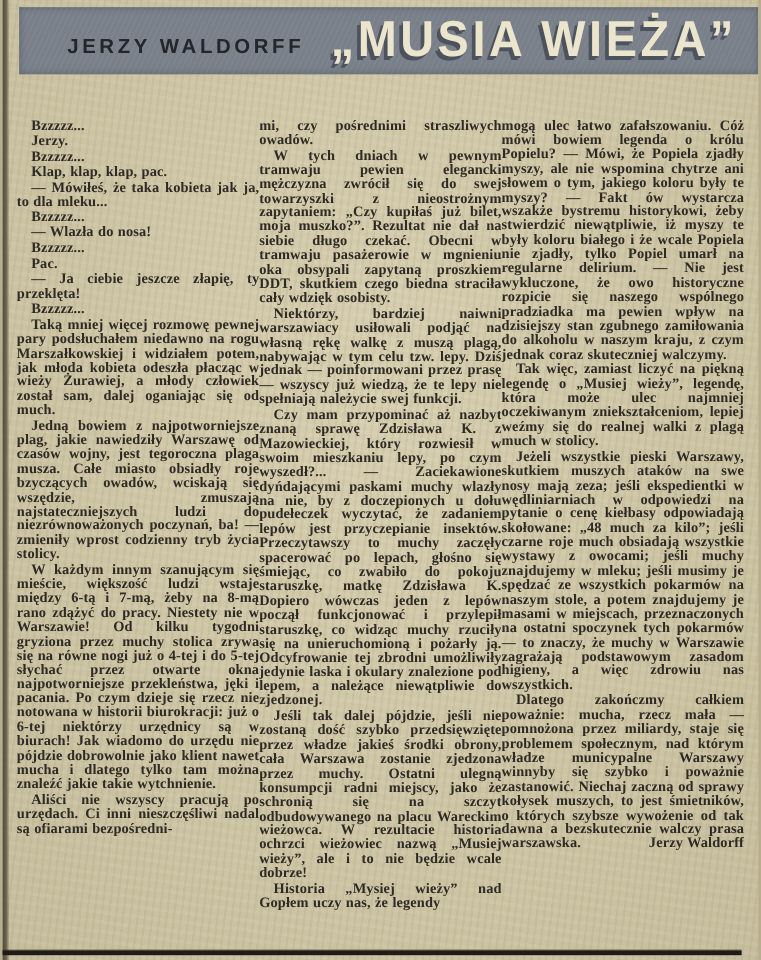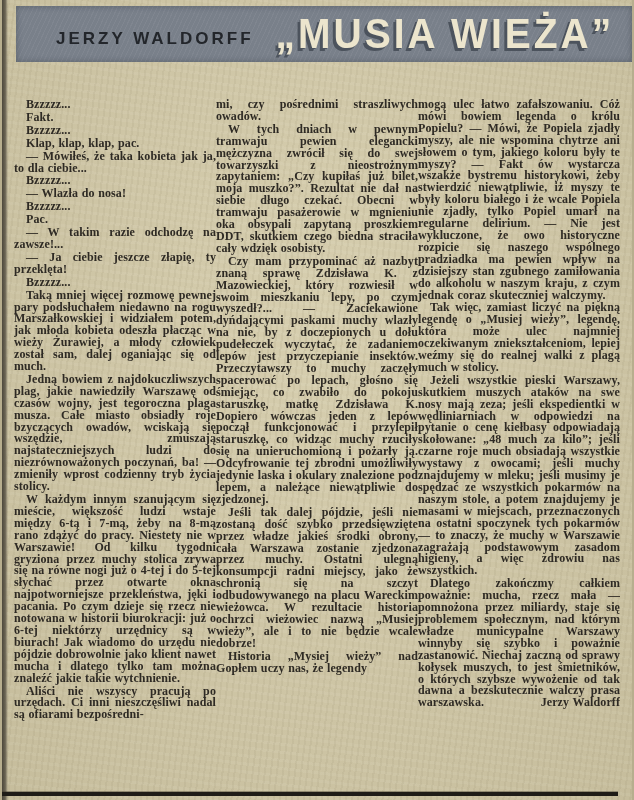--- a/index.html
+++ b/index.html
@@ -97,39 +97,39 @@
   <div class="left-edge"></div>
 
   <header class="masthead">
     <span class="author">JERZY WALDORFF</span>
     <span class="title">„MUSIA WIEŻA”</span>
   </header>
 
   <main class="columns">
     <div class="col">
         <p>Bzzzzz...</p>
-        <p>Fakt.</p>
+        <p>Jerzy.</p>
         <p>Bzzzzz...</p>
         <p>Klap, klap, klap, pac.</p>
-        <p>— Mówiłeś, że taka kobieta jak ja, to dla ciebie...</p>
+        <p>— Mówiłeś, że taka kobieta jak ja, to dla mleku...</p>
         <p>Bzzzzz...</p>
         <p>— Wlazła do nosa!</p>
         <p>Bzzzzz...</p>
         <p>Pac.</p>
-        <p>— W takim razie odchodzę na zawsze!...</p>
         <p>— Ja ciebie jeszcze złapię, ty przeklęta!</p>
         <p>Bzzzzz...</p>
         <p>Taką mniej więcej rozmowę pewnej pary podsłuchałem niedawno na rogu Marszałkowskiej i widziałem potem, jak młoda kobieta odeszła płacząc w wieży Żurawiej, a młody człowiek został sam, dalej oganiając się od much.</p>
-        <p>Jedną bowiem z najdokuczliwszych plag, jakie nawiedziły Warszawę od czasów wojny, jest tegoroczna plaga musza. Całe miasto obsiadły roje bzyczących owadów, wciskają się wszędzie, zmuszają najstateczniejszych ludzi do niezrównoważonych poczynań, ba! — zmieniły wprost codzienny tryb życia stolicy.</p>
+        <p>Jedną bowiem z najpotworniejsze plag, jakie nawiedziły Warszawę od czasów wojny, jest tegoroczna plaga musza. Całe miasto obsiadły roje bzyczących owadów, wciskają się wszędzie, zmuszają najstateczniejszych ludzi do niezrównoważonych poczynań, ba! — zmieniły wprost codzienny tryb życia stolicy.</p>
         <p>W każdym innym szanującym się mieście, większość ludzi wstaje między 6-tą i 7-mą, żeby na 8-mą rano zdążyć do pracy. Niestety nie w Warszawie! Od kilku tygodni gryziona przez muchy stolica zrywa się na równe nogi już o 4-tej i do 5-tej słychać przez otwarte okna najpotworniejsze przekleństwa, jęki i pacania. Po czym dzieje się rzecz nie notowana w historii biurokracji: już o 6-tej niektórzy urzędnicy są w biurach! Jak wiadomo do urzędu nie pójdzie dobrowolnie jako klient nawet mucha i dlatego tylko tam można znaleźć jakie takie wytchnienie.</p>
         <p>Aliści nie wszyscy pracują po urzędach. Ci inni nieszczęśliwi nadal są ofiarami bezpośredni-</p>
       </div>
     <div class="col">
         <p class="cont">mi, czy pośrednimi straszliwych owadów.</p>
         <p>W tych dniach w pewnym tramwaju pewien elegancki mężczyzna zwrócił się do swej towarzyszki z nieostrożnym zapytaniem: „Czy kupiłaś już bilet, moja muszko?”. Rezultat nie dał na siebie długo czekać. Obecni w tramwaju pasażerowie w mgnieniu oka obsypali zapytaną proszkiem DDT, skutkiem czego biedna straciła cały wdzięk osobisty.</p>
+        <p>Niektórzy, bardziej naiwni warszawiacy usiłowali podjąć na własną rękę walkę z muszą plagą, nabywając w tym celu tzw. lepy. Dziś jednak — poinformowani przez prasę — wszyscy już wiedzą, że te lepy nie spełniają należycie swej funkcji.</p>
         <p>Czy mam przypominać aż nazbyt znaną sprawę Zdzisława K. z Mazowieckiej, który rozwiesił w swoim mieszkaniu lepy, po czym wyszedł?... — Zaciekawione dyńdającymi paskami muchy wlazły na nie, by z doczepionych u dołu pudełeczek wyczytać, że zadaniem lepów jest przyczepianie insektów. Przeczytawszy to muchy zaczęły spacerować po lepach, głośno się śmiejąc, co zwabiło do pokoju staruszkę, matkę Zdzisława K. Dopiero wówczas jeden z lepów począł funkcjonować i przylepił staruszkę, co widząc muchy rzuciły się na unieruchomioną i pożarły ją. Odcyfrowanie tej zbrodni umożliwiły jedynie laska i okulary znalezione pod lepem, a należące niewątpliwie do zjedzonej.</p>
         <p>Jeśli tak dalej pójdzie, jeśli nie zostaną dość szybko przedsięwzięte przez władze jakieś środki obrony, cała Warszawa zostanie zjedzona przez muchy. Ostatni ulegną konsumpcji radni miejscy, jako że schronią się na szczyt odbudowywanego na placu Wareckim wieżowca. W rezultacie historia ochrzci wieżowiec nazwą „Musiej wieży”, ale i to nie będzie wcale dobrze!</p>
         <p>Historia „Mysiej wieży” nad Gopłem uczy nas, że legendy</p>
       </div>
     <div class="col">
         <p class="cont">mogą ulec łatwo zafałszowaniu. Cóż mówi bowiem legenda o królu Popielu? — Mówi, że Popiela zjadły myszy, ale nie wspomina chytrze ani słowem o tym, jakiego koloru były te myszy? — Fakt ów wystarcza wszakże bystremu historykowi, żeby stwierdzić niewątpliwie, iż myszy te były koloru białego i że wcale Popiela nie zjadły, tylko Popiel umarł na regularne delirium. — Nie jest wykluczone, że owo historyczne rozpicie się naszego wspólnego pradziadka ma pewien wpływ na dzisiejszy stan zgubnego zamiłowania do alkoholu w naszym kraju, z czym jednak coraz skuteczniej walczymy.</p>
         <p>Tak więc, zamiast liczyć na piękną legendę o „Musiej wieży”, legendę, która może ulec najmniej oczekiwanym zniekształceniom, lepiej weźmy się do realnej walki z plagą much w stolicy.</p>
         <p>Jeżeli wszystkie pieski Warszawy, skutkiem muszych ataków na swe nosy mają zeza; jeśli ekspedientki w wędliniarniach w odpowiedzi na pytanie o cenę kiełbasy odpowiadają skołowane: „48 much za kilo”; jeśli czarne roje much obsiadają wszystkie wystawy z owocami; jeśli muchy znajdujemy w mleku; jeśli musimy je spędzać ze wszystkich pokarmów na naszym stole, a potem znajdujemy je masami w miejscach, przeznaczonych na ostatni spoczynek tych pokarmów — to znaczy, że muchy w Warszawie zagrażają podstawowym zasadom higieny, a więc zdrowiu nas wszystkich.</p>
         <p>Dlatego zakończmy całkiem poważnie: mucha, rzecz mała — pomnożona przez miliardy, staje się problemem społecznym, nad którym władze municypalne Warszawy winnyby się szybko i poważnie zastanowić. Niechaj zaczną od sprawy kołysek muszych, to jest śmietników, o których szybsze wywożenie od tak dawna a bezskutecznie walczy prasa warszawska.<span class="signature">Jerzy Waldorff</span></p>
       </div>

